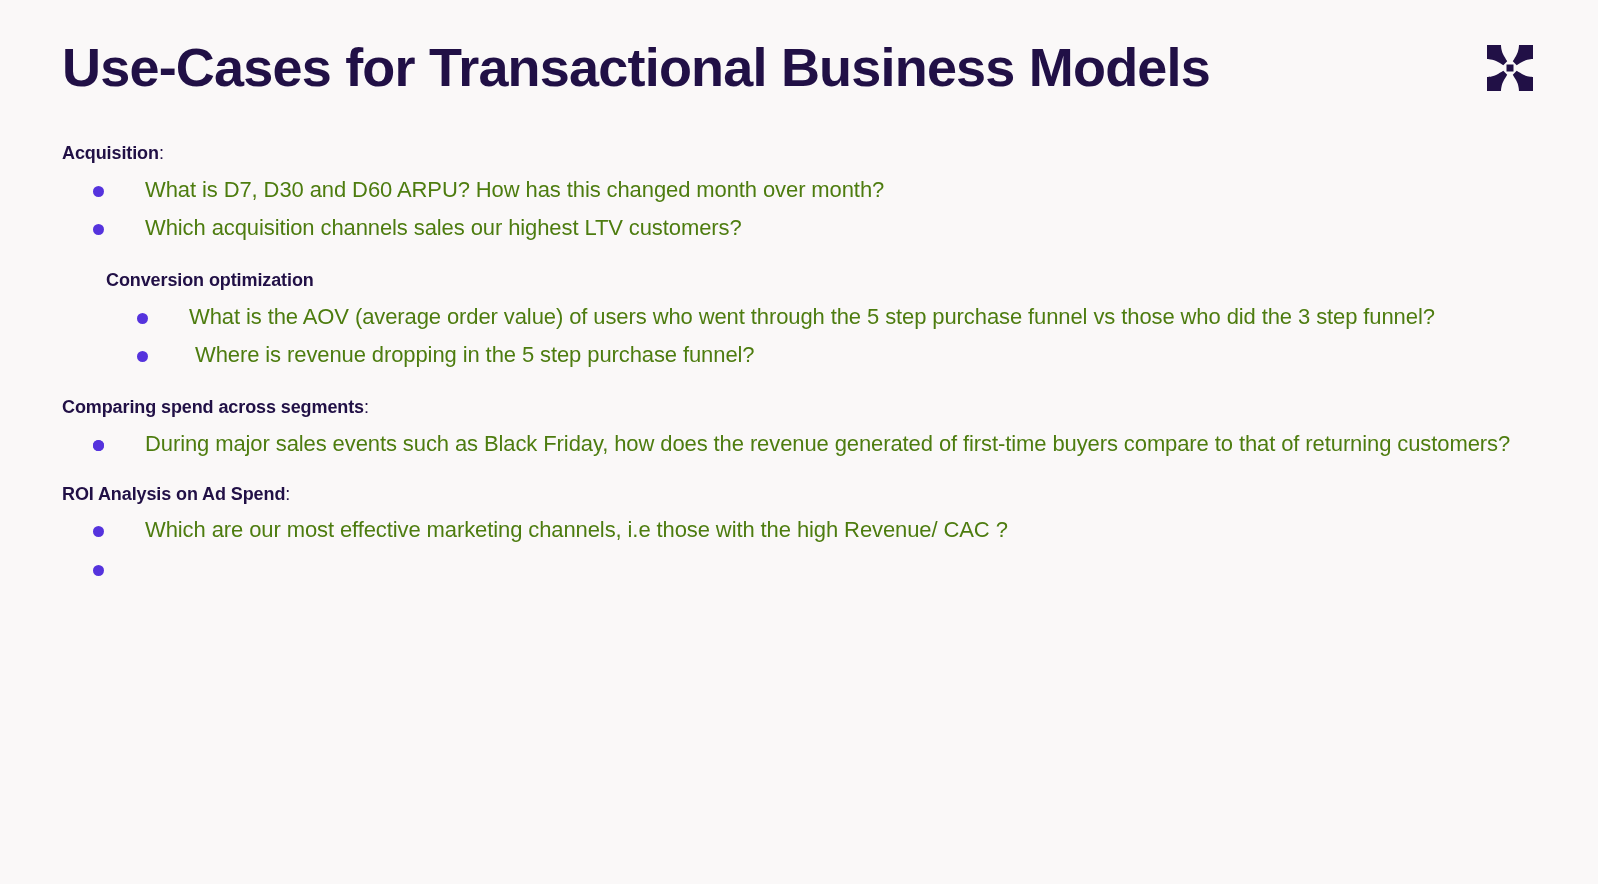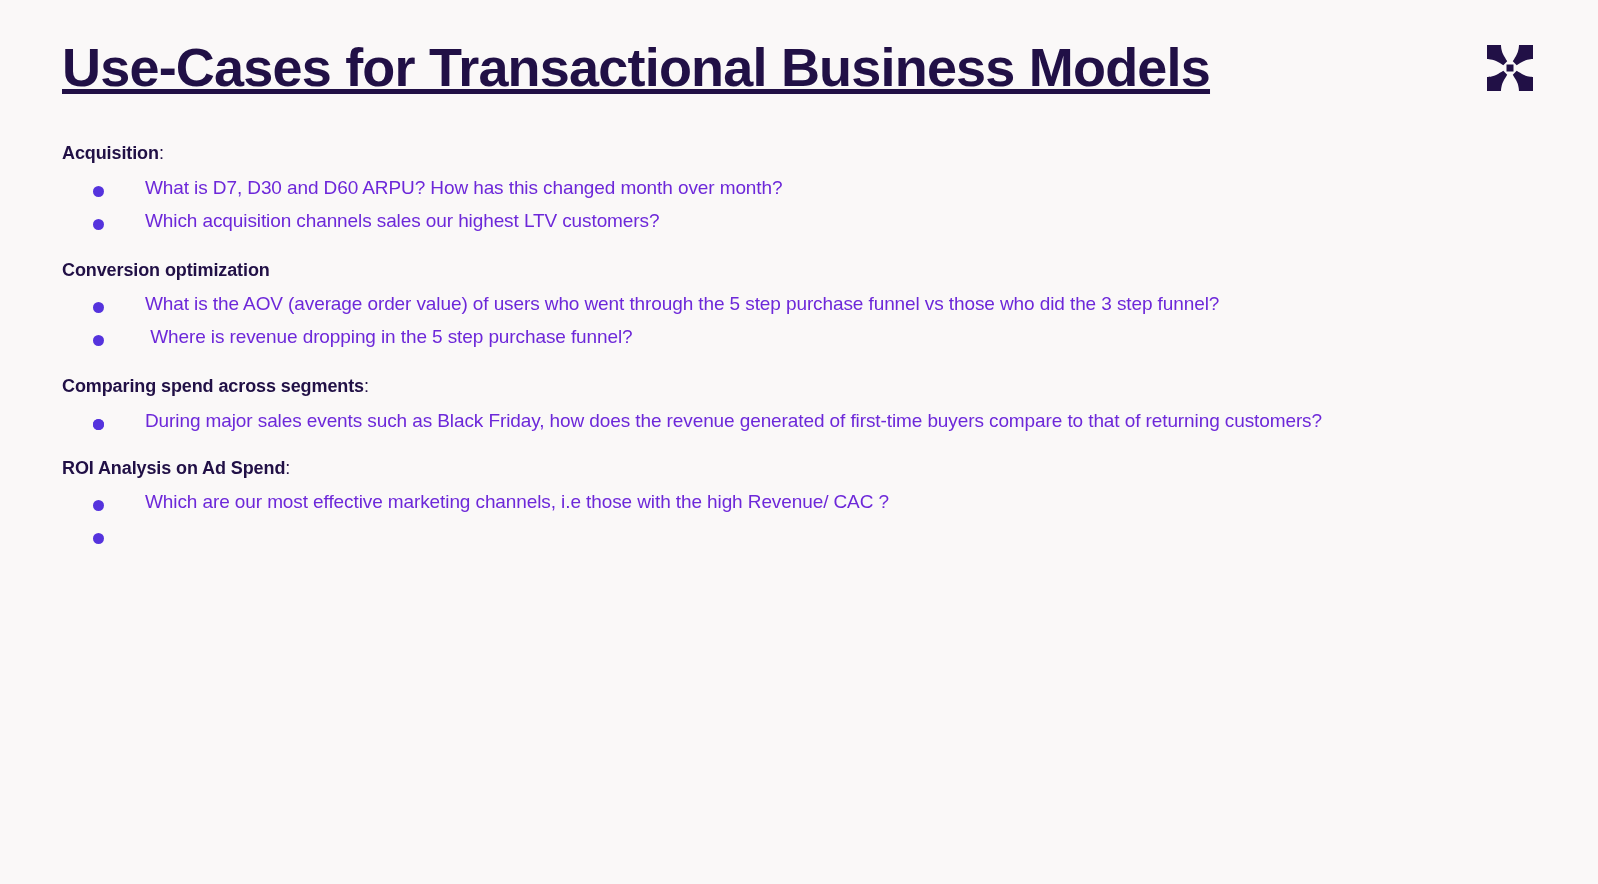--- a/index.html
+++ b/index.html
@@ -31,21 +31,20 @@
     height: 80px;
   }
   .slide-title {
     font-size: 54px;
     line-height: 1.0;
     font-weight: bold;
     color: #211046;
     letter-spacing: -0.8px;
     margin: 0;
     white-space: nowrap;
-    text-decoration: underline;
   }
 
   .logo {
     position: absolute;
     right: 62px;
     top: 42px;
     width: 52px;
     height: 52px;
   }
   .logo svg { display: block; width: 52px; height: 52px; }
@@ -73,39 +72,39 @@
   }
 
   ul.bullets {
     list-style: none;
     margin: 0;
     padding: 0;
   }
   ul.bullets li {
     position: relative;
     padding-left: 83px;
-    font-size: 19px;
+    font-size: 22px;
     line-height: 1.74;
-    color: #6d28d9;
+    color: #4d7c0f;
     letter-spacing: -0.1px;
     white-space: pre-wrap;
   }
   ul.bullets li .dot {
     position: absolute;
     left: 31px;
     top: 15px;
     width: 11px;
     height: 11px;
     border-radius: 50%;
     background: #5533dd;
   }
 
   
   .sec-acquisition { margin-bottom: 22px; }
-  .sec-conversion  { margin-bottom: 22px; }
+  .sec-conversion  { margin-bottom: 22px; margin-left: 44px; }
   .sec-comparing   { margin-bottom: 20px; }
 </style>
 </head>
 <body>
 
 <div class="slide">
 
   <div class="header">
     <h1 class="slide-title">Use-Cases for Transactional Business Models</h1>
   </div>

